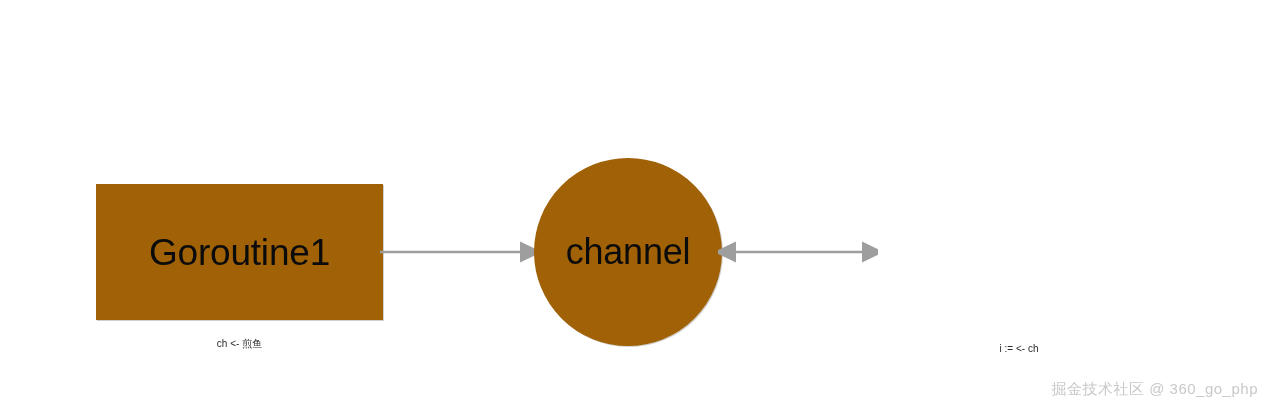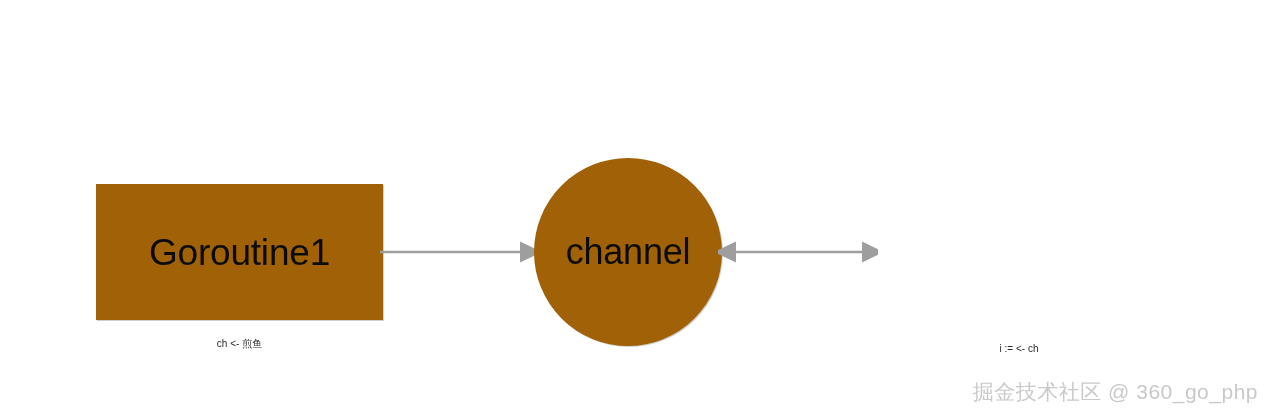--- a/index.html
+++ b/index.html
@@ -96,21 +96,21 @@
     left: 718px;
     width: 160px;
   }
 
   
   #watermark {
     position: absolute;
     right: 16px;
     top: 381px;
     color: #c9c9c9;
-    font-size: 21px;
+    font-size: 15px;
     line-height: 1;
     white-space: nowrap;
     letter-spacing: 0.5px;
     user-select: none;
   }
 </style>
 </head>
 <body>
 
 <div id="canvas">

